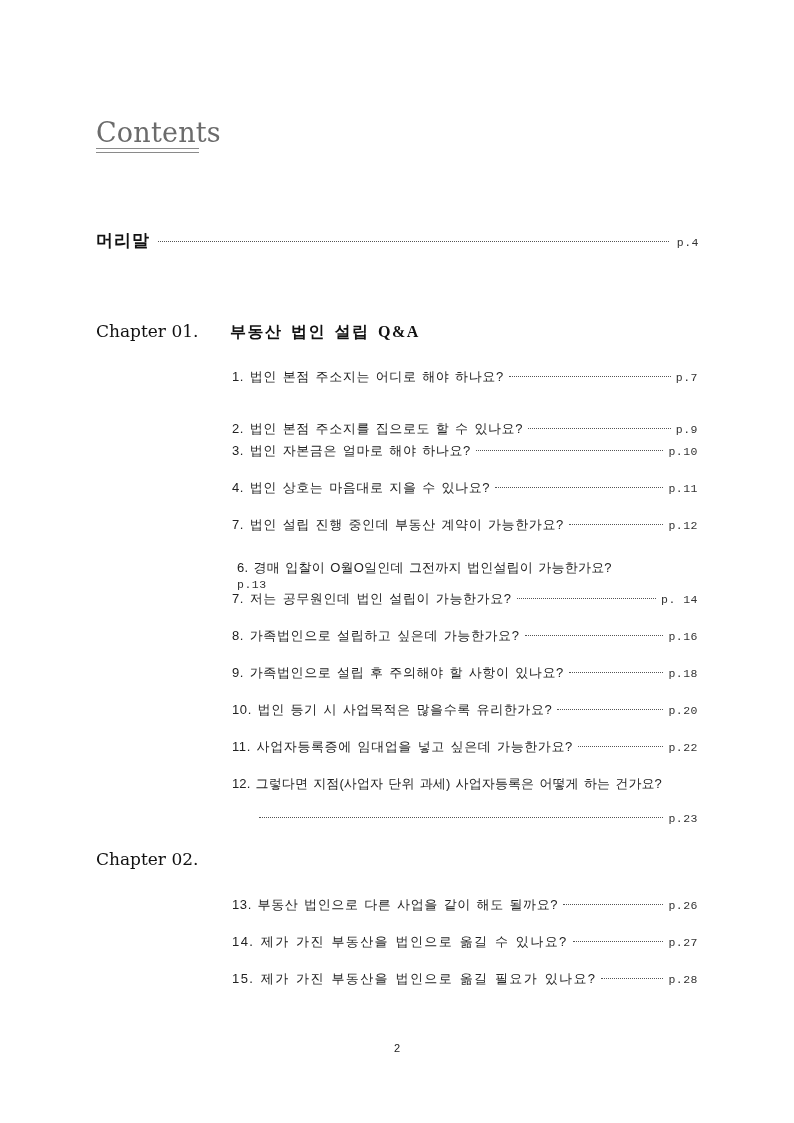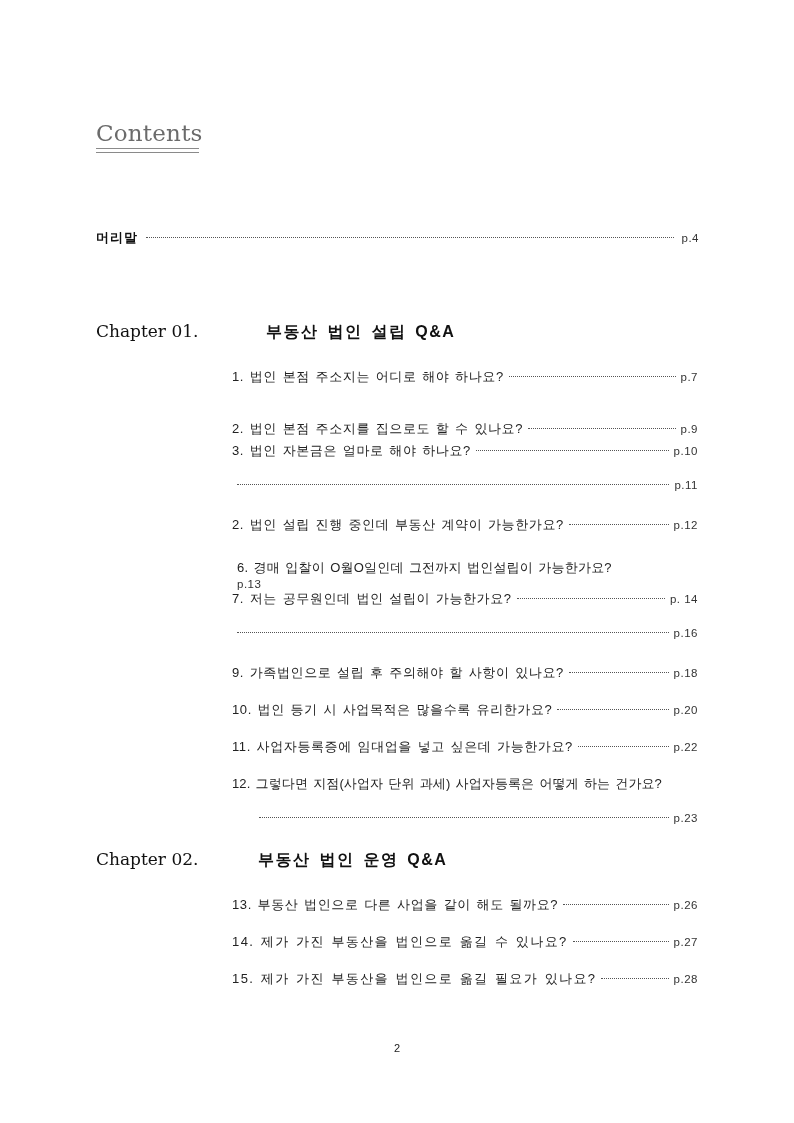--- a/index.html
+++ b/index.html
@@ -4,53 +4,53 @@
 <style>
   html, body { margin: 0; padding: 0; background: #ffffff; }
   body {
     width: 794px; height: 1123px; position: relative; overflow: hidden;
     font-family: "DejaVu Serif", "Liberation Serif", serif;
     color: #1a1a1a;
   }
   .contents-title {
     position: absolute; left: 96px; top: 118px;
     font-family: "DejaVu Serif", serif;
-    font-size: 23px; color: #6b6b6b; letter-spacing: 0.2px;
+    font-size: 27px; color: #6b6b6b; letter-spacing: 0.2px;
     line-height: 30px;
   }
   .contents-rule {
     position: absolute; left: 96px; top: 148px; width: 103px; height: 5px;
     border-top: 1.5px solid #8a8a8a; border-bottom: 1.5px solid #8a8a8a;
     box-sizing: border-box;
   }
   .preface-row {
     position: absolute; left: 96px; top: 229px; width: 603px; height: 24px;
     display: flex; align-items: baseline;
   }
   .preface-label {
     font-family: "DejaVu Sans", sans-serif; font-weight: bold;
-    font-size: 13px; color: #111; letter-spacing: 1px;
+    font-size: 17px; color: #111; letter-spacing: 1px;
   }
   .leader {
     flex: 1; margin: 0 8px; border-bottom: 1.3px dotted #555;
     position: relative; top: -4px;
   }
   .page-ref {
-    font-family: Liberation Sans, sans-serif; font-size: 11.5px; color: #333;
+    font-family: Liberation Mono, monospace; font-size: 11.5px; color: #333;
     letter-spacing: 0.5px;
   }
   .chapter-row {
     position: absolute; left: 96px; height: 26px; display: flex; align-items: baseline;
   }
   .chapter-num {
     width: 134px;
     font-family: "DejaVu Serif", serif; font-size: 17px; color: #111;
   }
   .chapter-title {
-    font-family: Liberation Sans, sans-serif; font-weight: bold; font-size: 16px;
+    font-family: Liberation Serif, serif; font-weight: bold; font-size: 16px;
     color: #111; letter-spacing: 1.5px; word-spacing: 3px;
   }
   .entry {
     position: absolute; left: 232px; width: 466px; height: 22px;
     display: flex; align-items: baseline;
   }
   .entry-label {
     font-family: Liberation Sans, sans-serif; font-size: 13px; color: #222;
     letter-spacing: 0.6px; word-spacing: 1.5px; white-space: nowrap;
   }
@@ -72,60 +72,62 @@
 
   <div class="contents-title">Contents</div>
   <div class="contents-rule"></div>
 
   <div class="preface-row">
     <span class="preface-label">머리말</span>
     <span class="leader"></span>
     <span class="page-ref">p.4</span>
   </div>
 
-  <div class="chapter-row" style="top:321px;gap:36px;">
+  <div class="chapter-row" style="top:321px;">
     <span class="chapter-num">Chapter 01.</span>
     <span class="chapter-title">부동산 법인 설립 Q&amp;A</span>
   </div>
 
   <div class="entry" style="top:368px;">
     <span class="entry-label">1. 법인 본점 주소지는 어디로 해야 하나요?</span>
     <span class="leader"></span>
     <span class="page-ref">p.7</span>
   </div>
   <div class="entry" style="top:420px;">
     <span class="entry-label">2. 법인 본점 주소지를 집으로도 할 수 있나요?</span>
     <span class="leader"></span>
     <span class="page-ref">p.9</span>
   </div>
   <div class="entry" style="top:442px;">
     <span class="entry-label">3. 법인 자본금은 얼마로 해야 하나요?</span>
     <span class="leader"></span>
     <span class="page-ref">p.10</span>
   </div>
   <div class="entry" style="top:479px;">
+    <span class="entry-label">4. 법인 상호는 마음대로 지을 수 있나요?</span>
     <span class="leader"></span>
     <span class="page-ref">p.11</span>
   </div>
   <div class="entry" style="top:516px;">
-    <span class="entry-label">2. 법인 설립 진행 중인데 부동산 계약이 가능한가요?</span>
+    <span class="entry-label">7. 법인 설립 진행 중인데 부동산 계약이 가능한가요?</span>
     <span class="leader"></span>
     <span class="page-ref">p.12</span>
   </div>
   <div class="entry" style="top:559px;flex-direction:column;">
     <span class="entry-label" style="letter-spacing:0.2px;">6. 경매 입찰이 O월O일인데 그전까지 법인설립이 가능한가요?</span>
     <span class="leader"></span>
     <span class="page-ref">p.13</span>
   </div>
   <div class="entry" style="top:590px;">
     <span class="entry-label">7. 저는 공무원인데 법인 설립이 가능한가요?</span>
     <span class="leader"></span>
     <span class="page-ref">p. 14</span>
   </div>
   <div class="entry" style="top:627px;">
+    <span class="entry-label">8. 가족법인으로 설립하고 싶은데 가능한가요?</span>
     <span class="leader"></span>
     <span class="page-ref">p.16</span>
   </div>
   <div class="entry" style="top:664px;">
     <span class="entry-label">9. 가족법인으로 설립 후 주의해야 할 사항이 있나요?</span>
     <span class="leader"></span>
     <span class="page-ref">p.18</span>
   </div>
   <div class="entry" style="top:701px;">
     <span class="entry-label">10. 법인 등기 시 사업목적은 많을수록 유리한가요?</span>
@@ -140,21 +142,20 @@
   <div class="entry" style="top:775px;">
     <span class="entry-label" style="letter-spacing:0.1px;">12. 그렇다면 지점(사업자 단위 과세) 사업자등록은 어떻게 하는 건가요?</span>
   </div>
   <div class="entry-wrap-line" style="top:812px;">
     <span class="leader"></span>
     <span class="page-ref">p.23</span>
   </div>
 
   <div class="chapter-row" style="top:849px;gap:28px;">
     <span class="chapter-num">Chapter 02.</span>
-    <span class="chapter-title">부동산 법인 운영 Q&amp;A</span>
   </div>
 
   <div class="entry" style="top:896px;">
     <span class="entry-label">13. 부동산 법인으로 다른 사업을 같이 해도 될까요?</span>
     <span class="leader"></span>
     <span class="page-ref">p.26</span>
   </div>
   <div class="entry" style="top:933px;">
     <span class="entry-label" style="letter-spacing:1.4px;">14. 제가 가진 부동산을 법인으로 옮길 수 있나요?</span>
     <span class="leader"></span>

